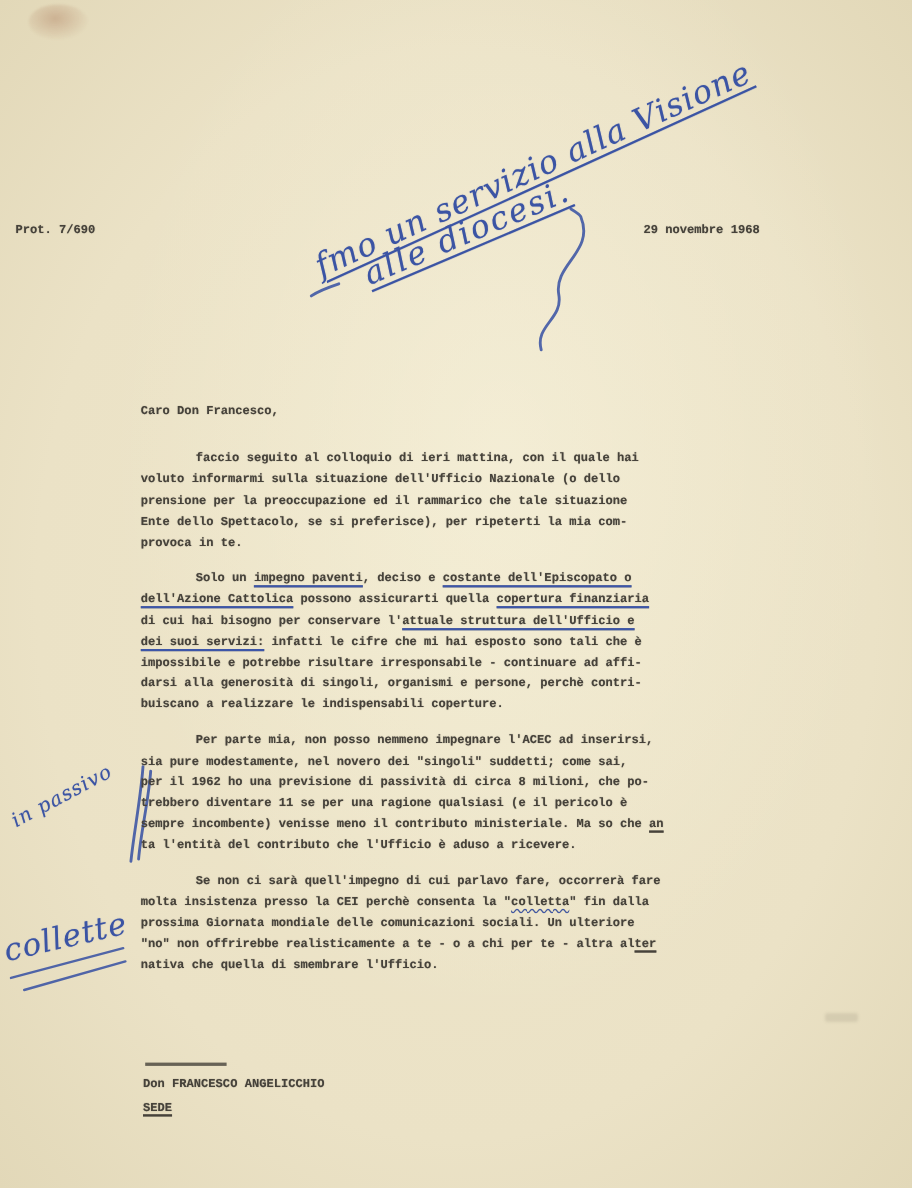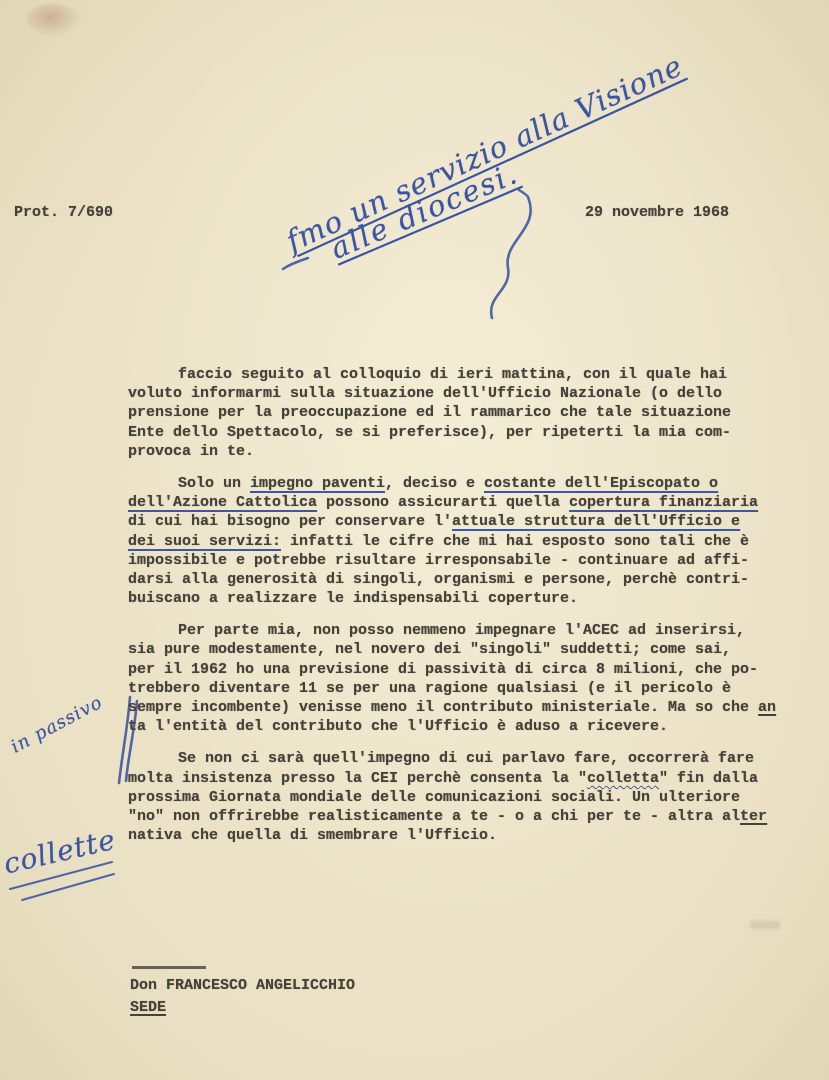--- a/index.html
+++ b/index.html
@@ -5,21 +5,21 @@
   html,body{margin:0;padding:0;background:#d8d0b4;}
   .paper{
     position:relative;width:829px;height:1080px;overflow:hidden;
     background:
       radial-gradient(ellipse at 55% 38%, rgba(255,252,235,.35) 0%, rgba(0,0,0,0) 55%),
       radial-gradient(ellipse at 50% 50%, #eee6ca 0%, #ebe2c6 65%, #e2d8b8 100%);
     font-family:"Liberation Mono","DejaVu Sans Mono",monospace;
     color:#46423a;
   }
   .typed{
-    font-size:15px;font-weight:600;letter-spacing:0;
+    font-size:11px;font-weight:600;letter-spacing:0;
     text-shadow:0 0 1px rgba(70,66,58,.55);
   }
   .line{line-height:19.2px;height:19.2px;white-space:pre;}
   .indent{padding-left:50px;}
   .para{margin-bottom:13px;}
   .seg{white-space:pre;}
   .pen{
     text-decoration:underline;text-decoration-color:#3d56a8;
     text-decoration-thickness:1.6px;text-underline-offset:3.5px;
   }
@@ -91,20 +91,21 @@
       <path d="M 137 701 C 135 728, 128 757, 126 781"></path>
       <path d="M 10 889 L 112 862" stroke-width="2.2"></path>
       <path d="M 22 900 L 114 874" stroke-width="2.2"></path>
     </g>
   </svg>
 
   <div id="margin-passivo" class="hand">in passivo</div>
   <div id="margin-collette" class="hand">collette</div>
 
   <div id="letter-body" class="typed">
+    <div id="salutation" class="line">Caro Don Francesco,</div>
     <div id="paras">
         <div class="para">
           <div class="line indent"><span class="seg">faccio seguito al colloquio di ieri mattina, con il quale hai</span></div>
           <div class="line"><span class="seg">voluto informarmi sulla situazione dell'Ufficio Nazionale (o dello</span></div>
           <div class="line"><span class="seg">prensione per la preoccupazione ed il rammarico che tale situazione</span></div>
           <div class="line"><span class="seg">Ente dello Spettacolo, se si preferisce), per ripeterti la mia com-</span></div>
           <div class="line"><span class="seg">provoca in te.</span></div>
         </div>
         <div class="para">
           <div class="line indent"><span class="seg">Solo un </span><span class="seg pen">impegno paventi</span><span class="seg">, deciso e </span><span class="seg pen">costante dell'Episcopato o</span></div>

